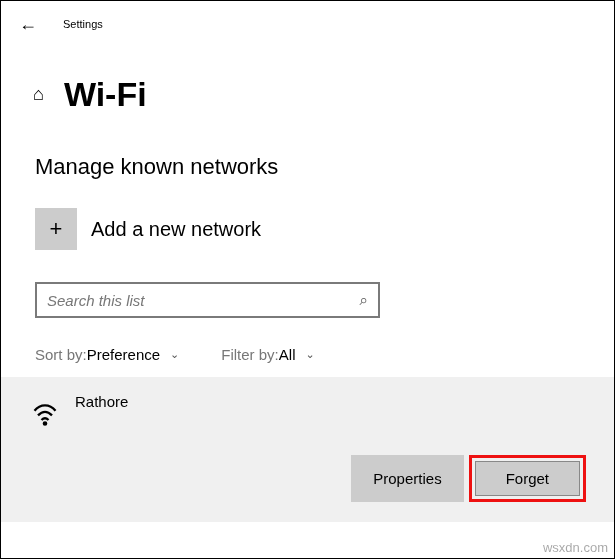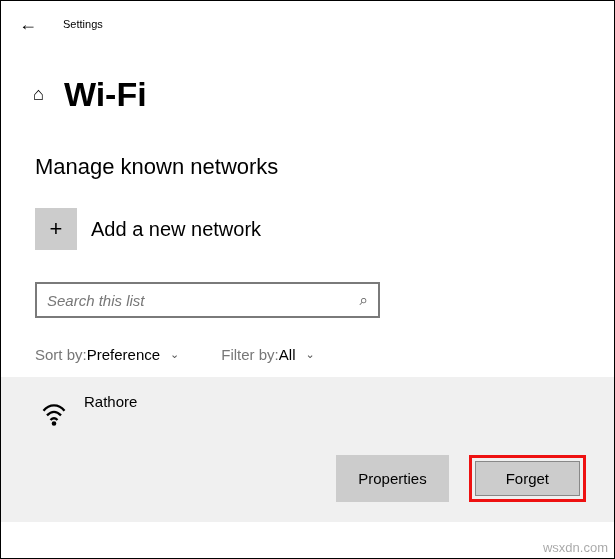--- a/index.html
+++ b/index.html
@@ -124,21 +124,21 @@
     .sf-value {
       color: #000;
     }
     .chev {
       font-size: 11px;
       color: #555;
       margin-left: 10px;
     }
     .network-item {
       background: #f0f0f0;
-      padding: 16px 34px 18px 39px;
+      padding: 16px 34px 18px 30px;
       position: relative;
       min-height: 145px;
     }
     .network-row {
       display: flex;
       align-items: flex-start;
       gap: 16px;
     }
     .wifi-icon {
       font-size: 18px;
@@ -150,21 +150,21 @@
     }
     .network-name {
       font-size: 15px;
       color: #000;
     }
     .button-row {
       position: absolute;
       right: 28px;
       bottom: 20px;
       display: flex;
-      gap: 20px;
+      gap: 5px;
       border-radius: 10px;
     }
     .btn {
       padding: 8px 22px;
       background: #cccccc;
       border: none;
       font-size: 15px;
       color: #000;
       cursor: pointer;
       font-family: inherit;

